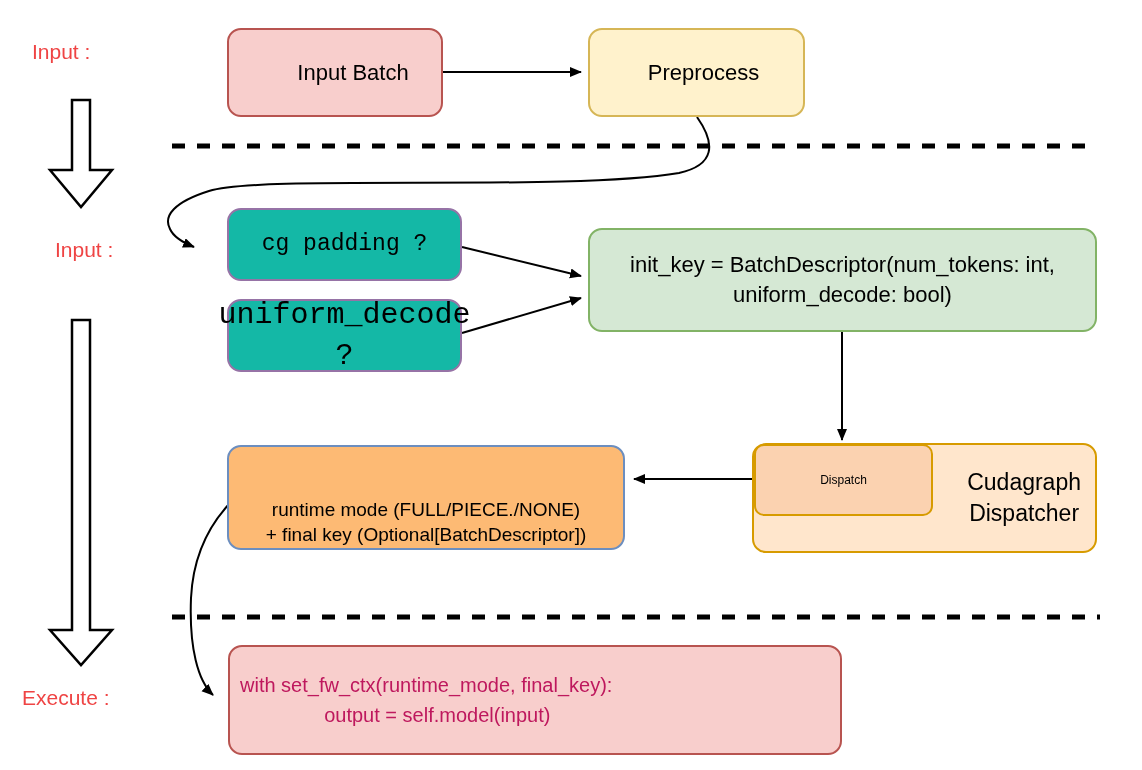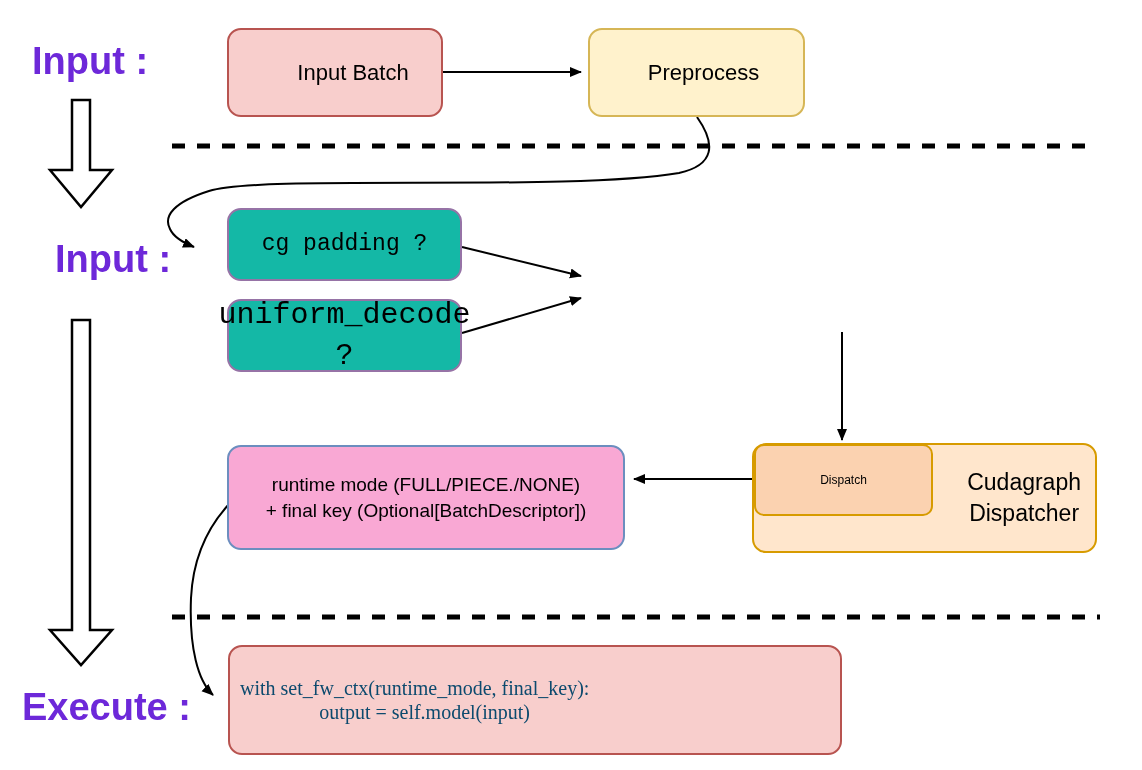--- a/index.html
+++ b/index.html
@@ -5,63 +5,63 @@
   html,body{margin:0;padding:0;background:#ffffff;}
   #canvas{
     position:relative;
     width:1142px;height:770px;
     background:#ffffff;
     font-family:"Liberation Sans", sans-serif;
     overflow:hidden;
   }
   .section-label{
     position:absolute;
-    font-weight:bold;
-    font-size:38px;
-    color:#6d28d9;
+    font-weight:normal;
+    font-size:21px;
+    color:#ef4444;
     white-space:nowrap;
   }
   .node{
     position:absolute;
     box-sizing:border-box;
     display:flex;
     align-items:center;
     justify-content:center;
     text-align:center;
     border:2px solid #000;
     border-radius:14px;
     color:#000000;
     line-height:1.35;
   }
   .node-label{ white-space:pre-line; }
   
   .red    { background:#f8cecc; border-color:#b85450; }
   .yellow { background:#fff2cc; border-color:#d6b656;padding-left:14px; }
   .purple { background:#14b8a6; border-color:#9673a6;font-family:Liberation Mono, monospace; }
   .green  { background:#d5e8d4; border-color:#82b366; }
-  .blue   { background:#f9a8d4; border-color:#6c8ebf; }
+  .blue   { background:#fdba74; border-color:#6c8ebf;align-items:flex-end; }
   .orange-outer { background:#ffe6cc; border-color:#d79b00; }
   .orange-inner { background:#fbd2b0; border-color:#d79b00; border-radius:10px; }
 
   #input-batch    { left:227px; top:28px;  width:216px; height:89px;  font-size:22px;padding-left:36px; }
   #preprocess     { left:588px; top:28px;  width:217px; height:89px;  font-size:22px; }
   #cg-padding     { left:227px; top:208px; width:235px; height:73px;  font-size:23px; }
   #uniform-decode { left:227px; top:299px; width:235px; height:73px;  font-size:30px; }
   #init-key       { left:588px; top:228px; width:509px; height:104px; font-size:22px; }
   #cuda-outer     { left:752px; top:443px; width:345px; height:110px; font-size:23px;
                     justify-content:flex-end; padding-right:14px;padding-left:24px; }
   #dispatch-inner { left:754px; top:444px; width:179px; height:72px;  font-size:12px; }
   #runtime-mode   { left:227px; top:445px; width:398px; height:105px; font-size:19px; }
   #execute-code   { left:228px; top:645px; width:614px; height:110px;
                     justify-content:flex-start; align-items:center; }
   #execute-code pre{
     margin:0; padding-left:10px;
-    font-family:Liberation Serif, serif;
-    font-size:20px; line-height:24px;
-    color:#0c4a6e; white-space:pre;
+    font-family:Liberation Sans, sans-serif;
+    font-size:20px; line-height:30px;
+    color:#be185d; white-space:pre;
   }
   #label-input   { left:32px; top:40px;  }
   #label-plan    { left:55px; top:238px; }
   #label-execute { left:22px; top:672px;margin-top:14px; }
 
   #wires{ position:absolute; left:0; top:0; z-index:0; }
   .boxlayer{ position:absolute; left:0; top:0; width:100%; height:100%; z-index:1; }
 </style>
 </head>
 <body>
@@ -106,20 +106,24 @@
     </div>
 
     <div class="node purple" id="cg-padding">
       <span class="node-label">cg padding ?</span>
     </div>
 
     <div class="node purple" id="uniform-decode">
       <span class="node-label">uniform_decode ?</span>
     </div>
 
+    <div class="node green" id="init-key">
+      <span class="node-label">init_key = BatchDescriptor(num_tokens: int,
+uniform_decode: bool)</span>
+    </div>
 
     <div class="node orange-outer" id="cuda-outer">
       <span class="node-label">Cudagraph
 Dispatcher</span>
     </div>
 
     <div class="node orange-inner" id="dispatch-inner">
       <span class="node-label">Dispatch</span>
     </div>
 

